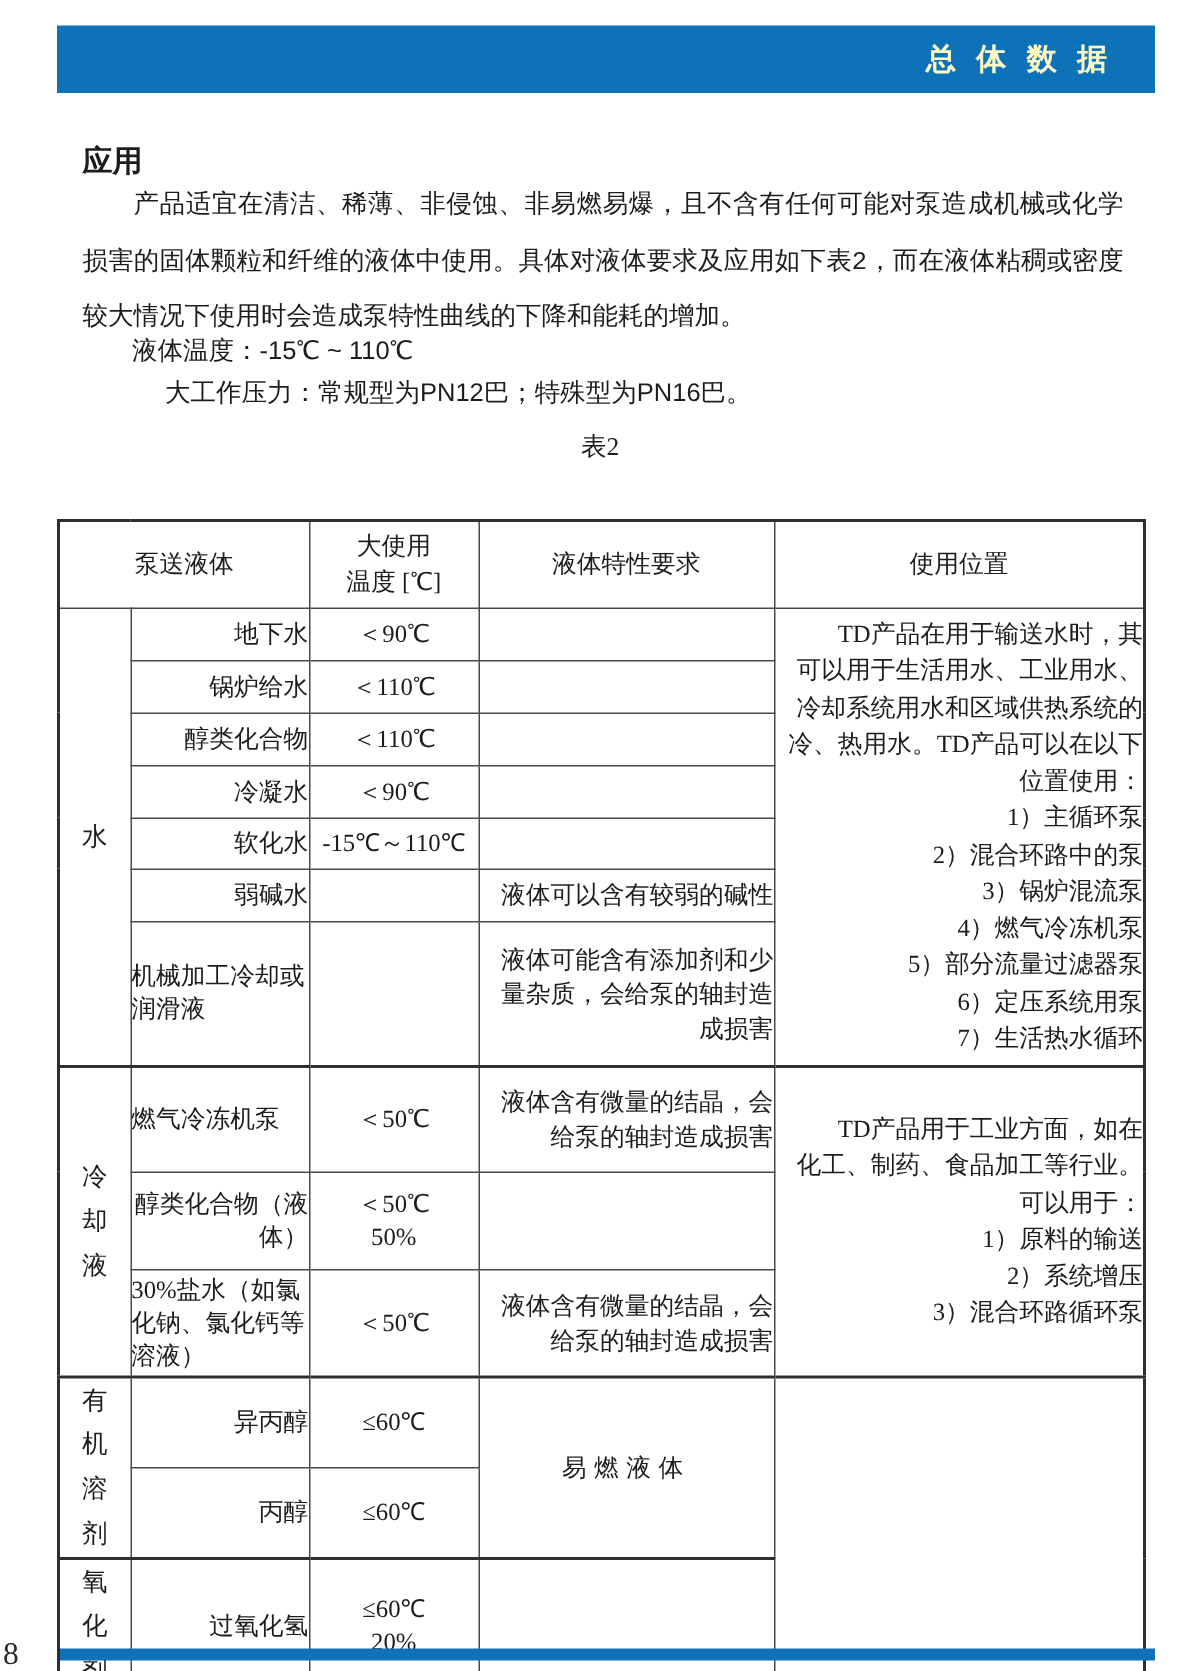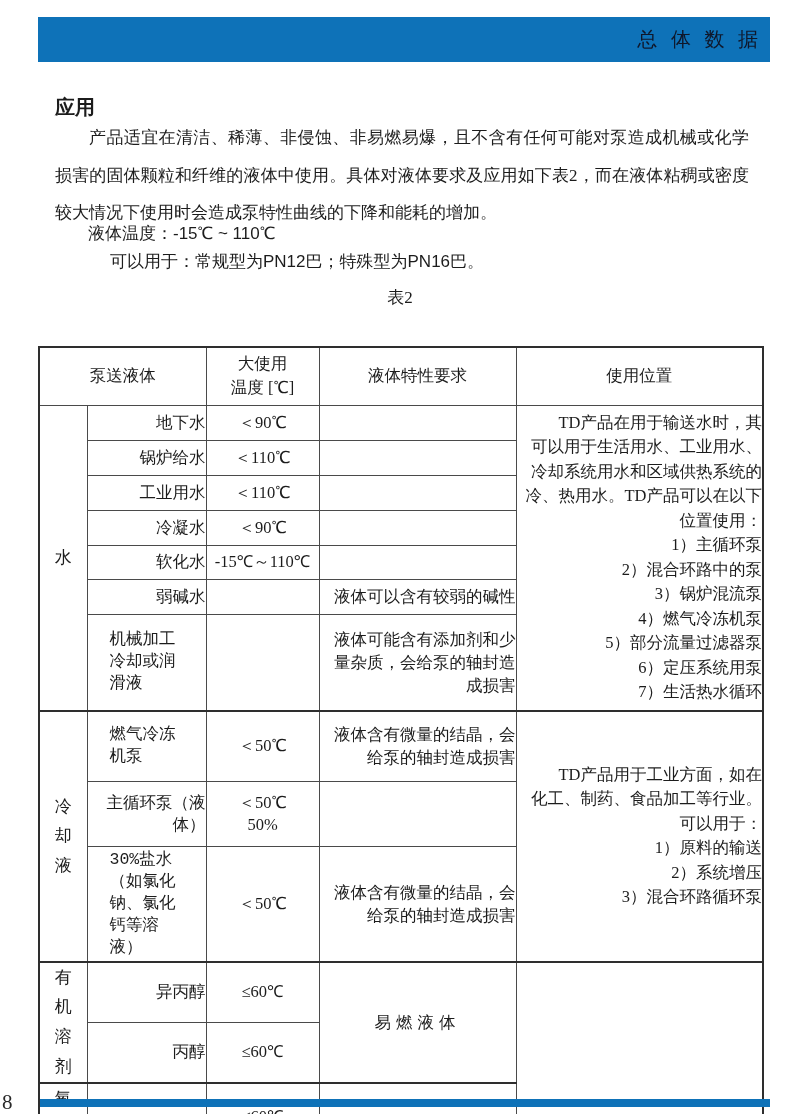--- a/index.html
+++ b/index.html
@@ -6,36 +6,36 @@
   body{
     width:800px;height:1114px;position:relative;background:#ffffff;
     font-family:"Liberation Serif", serif;color:#1c1c1c;overflow:hidden;
   }
   
   .topbar{
     position:absolute;left:38px;top:17px;width:732px;height:45px;
     background:#0e72b8;display:flex;align-items:center;justify-content:flex-end;
   }
   .topbar-title{
-    color:#0f172a;font-family:"Liberation Sans", sans-serif;font-weight:normal;
-    font-size:20px;letter-spacing:4px;padding-right:8px;
+    color:#fef9c3;font-family:"Liberation Sans", sans-serif;font-weight:bold;
+    font-size:20px;letter-spacing:4px;padding-right:28px;
   }
   .bottombar{position:absolute;left:40px;top:1099px;width:730px;height:8px;background:#0e72b8;}
   .page-num{
     position:absolute;left:2px;top:1090px;font-size:21px;color:#2a2a2a;
     font-family:"Liberation Serif", serif;
   }
   
   .section-title{
     position:absolute;left:55px;top:94px;font-size:20px;font-weight:bold;
     font-family:"Liberation Sans", sans-serif;
   }
   .intro{
     position:absolute;left:55px;top:119px;width:694px;
-    font-family:Liberation Serif, serif;font-size:17px;line-height:37.5px;
+    font-family:Liberation Mono, monospace;font-size:17px;line-height:37.5px;
     text-indent:2em;text-align:justify;
   }
   .line-temp{
     position:absolute;left:88px;top:222px;font-family:"Liberation Sans", sans-serif;font-size:17px;
   }
   .line-press{
     position:absolute;left:110px;top:250px;font-family:"Liberation Sans", sans-serif;font-size:17px;
   }
   .table-caption{
     position:absolute;left:38px;top:286px;width:724px;text-align:center;font-size:17px;
@@ -46,40 +46,40 @@
     border-collapse:collapse;table-layout:fixed;
     font-size:16.5px;color:#1c1c1c;margin-top:24px;
   }
   table.t{border:2px solid #2e2e2e;}
   .t th,.t td{border:1px solid #4a4a4a;padding:0;vertical-align:middle;}
   .t tr.sec > th,.t tr.sec > td{border-top:2px solid #2e2e2e;}
   .t th{font-weight:normal;white-space:pre-line;text-align:center;line-height:24px;}
   .cat{vertical-align:middle;}
   .stack{width:1.15em;margin:0 auto;line-height:1.75;text-align:center;word-break:break-all;font-size:17px;}
   .name{text-align:right;padding:2px 8px;line-height:22px;}
-  .name.ml{text-align:left;padding:2px 22px;font-family:Liberation Mono, monospace;}
+  .name.ml{text-align:left;padding:2px 0;}
   .temp{text-align:center;white-space:pre-line;line-height:22px;}
   .char{text-align:right;vertical-align:middle;padding:3px 6px;line-height:23px;}
   .char.center{text-align:center;letter-spacing:5px;}
   .loc{
     vertical-align:top;text-align:right;padding:7px 8px 0 7px;
     line-height:24.5px;white-space:pre-wrap;
   }
 </style>
 </head>
 <body>
 
 <div class="topbar">
   <span class="topbar-title">总 体 数 据</span>
 </div>
 
 <div class="section-title">应用</div>
 <div class="intro">产品适宜在清洁、稀薄、非侵蚀、非易燃易爆，且不含有任何可能对泵造成机械或化学损害的固体颗粒和纤维的液体中使用。具体对液体要求及应用如下表2，而在液体粘稠或密度较大情况下使用时会造成泵特性曲线的下降和能耗的增加。</div>
 <div class="line-temp">液体温度：-15℃ ~ 110℃</div>
-<div class="line-press">可以用于：常规型为PN12巴；特殊型为PN16巴。</div>
+<div class="line-press">大工作压力：常规型为PN12巴；特殊型为PN16巴。</div>
 <div class="table-caption">表2</div>
 
 <table class="t">
   <colgroup>
     <col style="width:48px">
       <col style="width:119px">
       <col style="width:113px">
     <col style="width:197px">
       <col style="width:247px">
   </colgroup>
@@ -108,21 +108,21 @@
 　5）部分流量过滤器泵
 　6）定压系统用泵
 　7）生活热水循环</td>
   </tr>
   <tr style="height:35px">
     <td class="name">锅炉给水</td>
     <td class="temp">＜110℃</td>
     <td class="char"></td>
   </tr>
   <tr style="height:35px">
-    <td class="name">工业用水</td>
+    <td class="name">醇类化合物</td>
     <td class="temp">＜110℃</td>
     <td class="char"></td>
   </tr>
   <tr style="height:35px">
     <td class="name">冷凝水</td>
     <td class="temp">＜90℃</td>
     <td class="char"></td>
   </tr>
   <tr style="height:34px">
     <td class="name">软化水</td>
@@ -146,21 +146,21 @@
     </td>
     <td class="name ml">燃气冷冻机泵</td>
     <td class="temp">＜50℃</td>
     <td class="char">液体含有微量的结晶，会给泵的轴封造成损害</td>
     <td class="loc" rowspan="3">　　TD产品用于工业方面，如在化工、制药、食品加工等行业。可以用于：
 　1）原料的输送
 　2）系统增压
 　3）混合环路循环泵</td>
   </tr>
   <tr style="height:65px">
-    <td class="name">主循环泵（液体）</td>
+    <td class="name">醇类化合物（液体）</td>
     <td class="temp">＜50℃
 50%</td>
     <td class="char"></td>
   </tr>
   <tr style="height:65px">
     <td class="name ml">30%盐水（如氯化钠、氯化钙等溶液）</td>
     <td class="temp">＜50℃</td>
     <td class="char">液体含有微量的结晶，会给泵的轴封造成损害</td>
   </tr>
 

